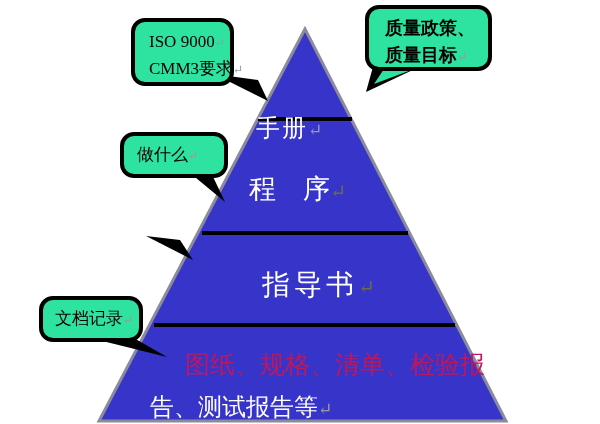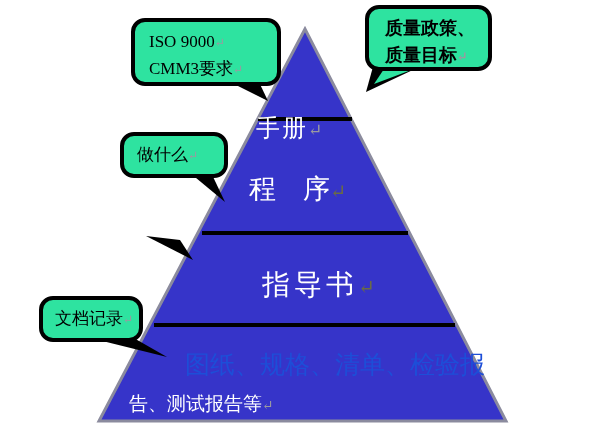--- a/index.html
+++ b/index.html
@@ -9,33 +9,33 @@
     font-family:"Liberation Serif","DejaVu Serif",serif;
   }
   .stage svg { position:absolute; left:0; top:0; }
 
   
   .lbl { position:absolute; color:#ffffff; white-space:nowrap; z-index:3; }
   #lbl-manual      { left:256px; top:80px;  font-size:24px; letter-spacing:2px;margin-top:32px; }
   #lbl-procedure   { left:249px; top:171px; font-size:27px; }
   #lbl-instruction { left:262px; top:266px; font-size:28px; letter-spacing:4px; }
   #lbl-records1    { left:185px; top:348px; font-size:25px; }
-  #lbl-records2    { left:129px; top:391px; font-size:19px; }
+  #lbl-records2    { left:150px; top:391px; font-size:24px; }
 
   .mark { font-size:0.72em; letter-spacing:0; }
   .mark-gray  { color:#9a9aa0; }
   .mark-olive { color:#6b6b45; }
 
   
   .callout {
     position:absolute; box-sizing:border-box; z-index:4;
     border:4px solid #000; border-radius:14px;
     color:#000; white-space:nowrap;
   }
-  #co-iso    { left:131px; top:18px;  width:150px; height:68px; padding:7px 0 0 14px; font-size:17px; line-height:26px; }
+  #co-iso    { left:131px; top:18px;  width:103px; height:68px; padding:7px 0 0 14px; font-size:17px; line-height:26px; }
   #co-policy { left:365px; top:5px;   width:127px; height:66px; padding:6px 0 0 16px; font-size:18px; line-height:27px; }
   #co-what   { left:120px; top:132px; width:108px;  height:46px; padding-left:13px; font-size:17px; line-height:38px; }
   #co-how    { left:84px;  top:214px; width:94px;  height:42px; padding-left:11px; font-size:17px; line-height:34px; }
   #co-docs   { left:39px;  top:296px; width:104px; height:46px; padding-left:12px; font-size:17px; line-height:38px; }
 </style>
 </head>
 <body>
 
 <div class="stage">
 
@@ -76,20 +76,20 @@
 
   <div class="lbl" id="lbl-manual" style="color: rgb(255, 255, 255);">
     <span>手册</span><span class="mark mark-gray" style="color: rgb(154, 154, 160);">↵</span>
   </div>
   <div class="lbl" id="lbl-procedure" style="color: rgb(255, 255, 255);">
     <span>程　序</span><span class="mark mark-olive" style="color: rgb(107, 107, 69);">↵</span>
   </div>
   <div class="lbl" id="lbl-instruction" style="color: rgb(255, 255, 255);">
     <span>指导书</span><span class="mark mark-olive" style="color: rgb(107, 107, 69);">↵</span>
   </div>
-  <div class="lbl" id="lbl-records1" style="color: #1d4ed8;">
+  <div class="lbl" id="lbl-records1" style="color: #be185d;">
     <span>图纸、规格、清单、检验报</span>
   </div>
   <div class="lbl" id="lbl-records2" style="color: rgb(255, 255, 255);">
     <span>告、测试报告等</span><span class="mark mark-gray" style="color: rgb(154, 154, 160);">↵</span>
   </div>
 
 </div>
 
 </body></html>

